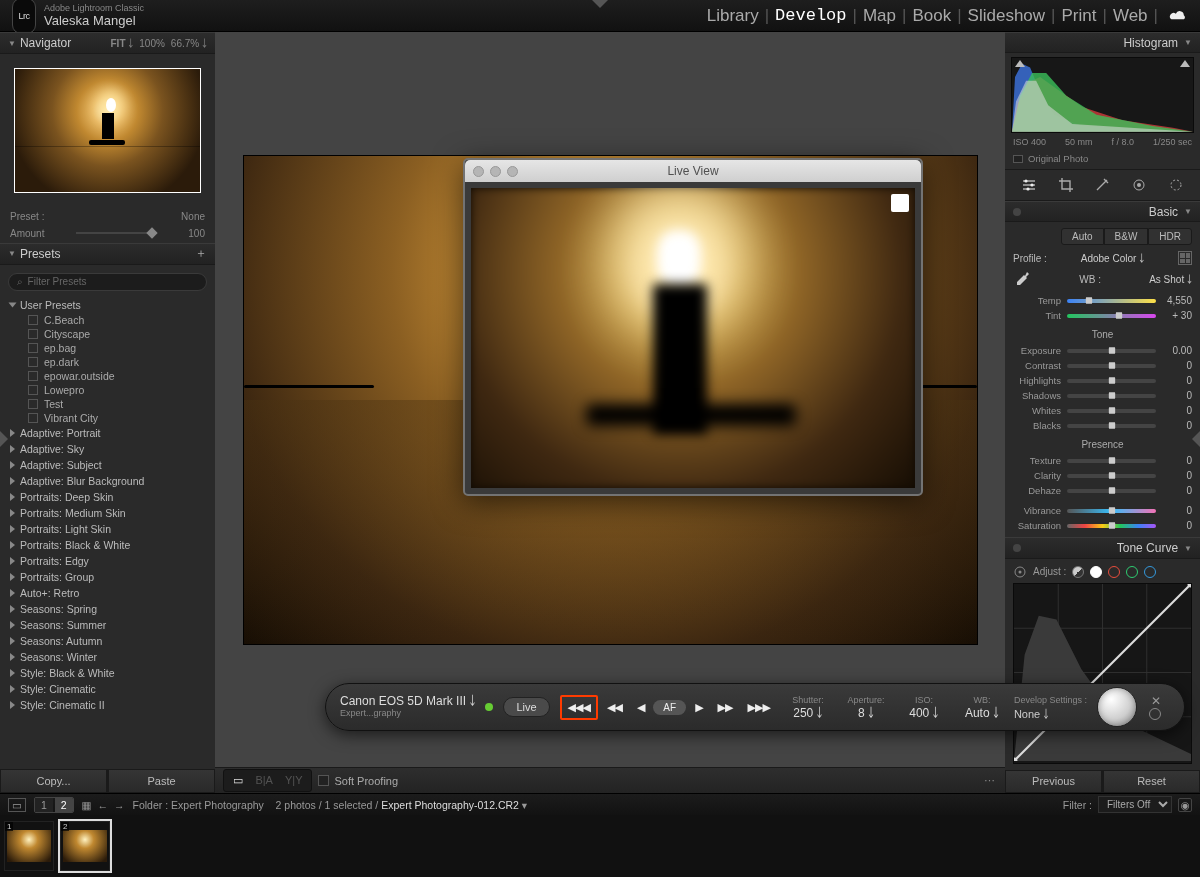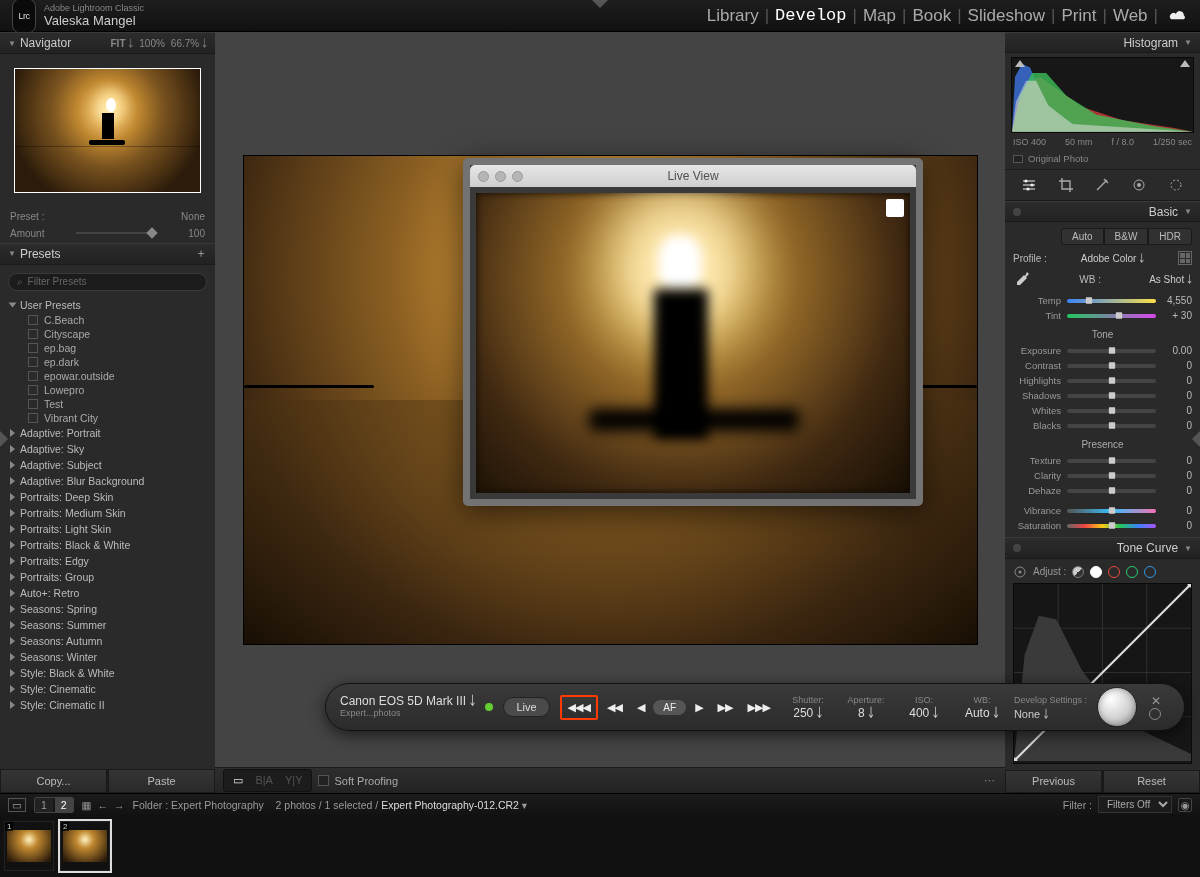--- a/index.html
+++ b/index.html
@@ -62,21 +62,21 @@
 .mainimg .wall { position:absolute; inset:0; background:radial-gradient(circle at 50% 24%, #fff6d6 0%, #f0c474 10%, #c78e36 22%, #8b5f22 42%, #3a2510 75%, #170e04 100%); }
 .mainimg .bulb { position:absolute; left:48.5%; top:14%; width:22px; height:30px; background:#fff; border-radius:50%; box-shadow:0 0 34px 22px rgba(255,232,170,.95); }
 .mainimg .stem { position:absolute; left:48%; top:22%; width:26px; height:110px; background:#000; }
 .mainimg .foot { position:absolute; left:41%; top:46%; width:120px; height:14px; background:#000; border-radius:4px; }
 .mainimg .cord { position:absolute; top:47%; height:3px; background:#000; border-radius:2px; }
 .mainimg .cord.l { left:0; width:130px; }
 .mainimg .cord.r { right:0; width:280px; }
 .mainimg .flr { position:absolute; left:0; right:0; top:50%; bottom:0; background:linear-gradient(#4a3212,#23150603); opacity:.4; }
 
 
-.liveview { position:absolute; left:248px; top:126px; width:460px; background:#3a3a3a; border:7px solid #737373; border-radius:5px; box-shadow:0 6px 30px rgba(0,0,0,.6); }
+.liveview { position:absolute; left:248px; top:126px; width:460px; background:#3a3a3a; border:2px solid #737373; border-radius:5px; box-shadow:0 6px 30px rgba(0,0,0,.6); }
 .lv-title { height:22px; background:linear-gradient(#e6e6e6,#cfcfcf); border-radius:5px 5px 0 0; display:flex; align-items:center; position:relative; }
 .lv-tl { display:flex; gap:6px; padding-left:8px; }
 .lv-tl span { width:11px; height:11px; border-radius:50%; background:#b5b5b5; border:1px solid #999; }
 .lv-title .ttl { position:absolute; left:0; right:0; text-align:center; color:#505050; font-size:12px; }
 .lv-body { padding:6px; }
 .lv-img { width:100%; height:300px; position:relative; overflow:hidden; background:#100a03; }
 .lv-img .wall { position:absolute; inset:0; background:radial-gradient(circle at 47% 28%, #fff8e0 0%, #f2d088 8%, #caa24b 18%, #8e6426 38%, #3f2811 70%, #170e04 100%); filter:blur(4px); }
 .lv-img .bulb { position:absolute; left:42%; top:14%; width:44px; height:56px; background:#fff; border-radius:40%; filter:blur(6px); box-shadow:0 0 50px 40px rgba(255,235,180,.92); }
 .lv-img .stem { position:absolute; left:41%; top:32%; width:54px; height:150px; background:#000; filter:blur(6px); }
 .lv-img .foot { position:absolute; left:26%; top:72%; width:210px; height:22px; background:#000; border-radius:6px; filter:blur(7px); }
@@ -410,21 +410,21 @@
                 <div class="foot"></div>
               <div class="lv-rot"></div>
             </div>
           </div>
         </div>
       </div>
 
       <div class="tether">
         <div class="cam">
           <div class="nm"><span>Canon EOS 5D Mark III</span> ￬</div>
-          <div class="sub">Expert...photos</div>
+          <div class="sub">Expert...graphy</div>
         </div>
         <div class="dot"></div>
         <div class="tbtn">Live</div>
         <div class="focusgrp">
           <span class="fb hl">◀◀◀</span>
           <span class="fb">◀◀</span>
           <span class="fb">◀</span>
           <span class="afpill">AF</span>
           <span class="fb">▶</span>
           <span class="fb">▶▶</span>

